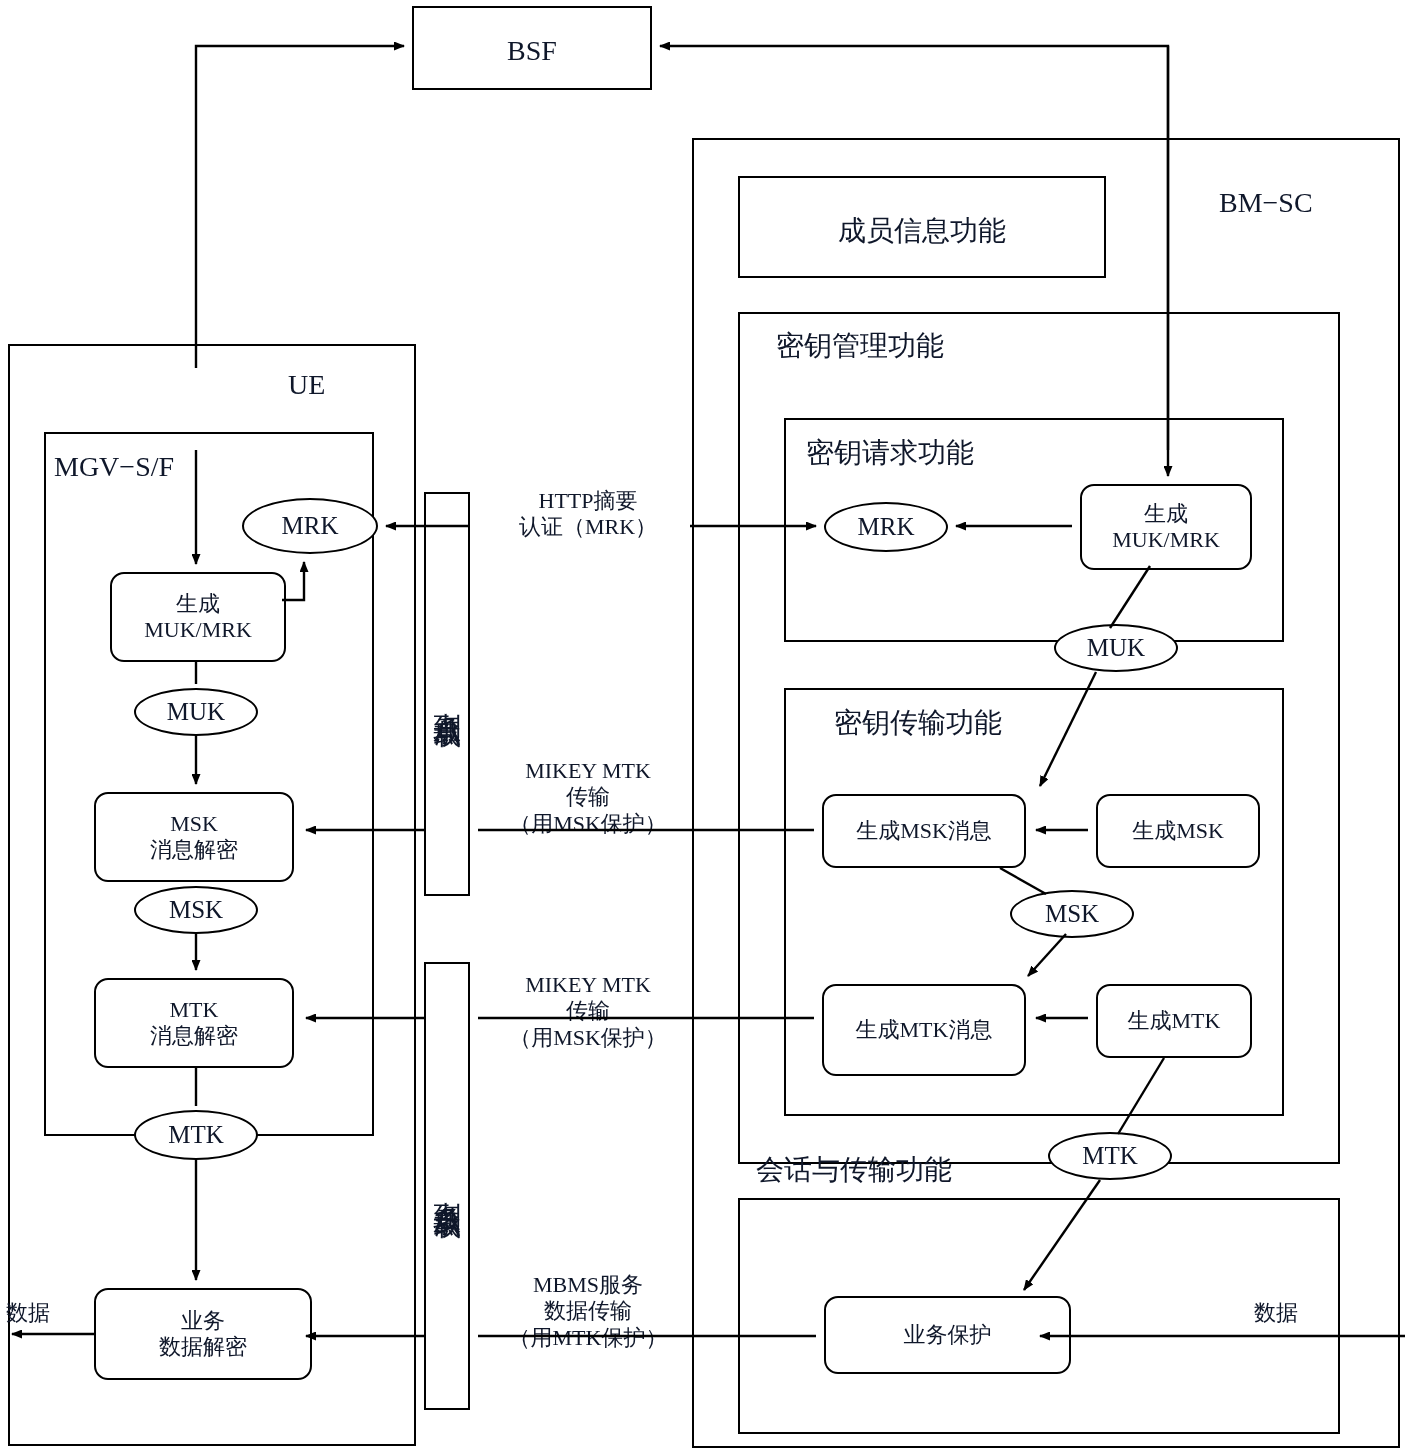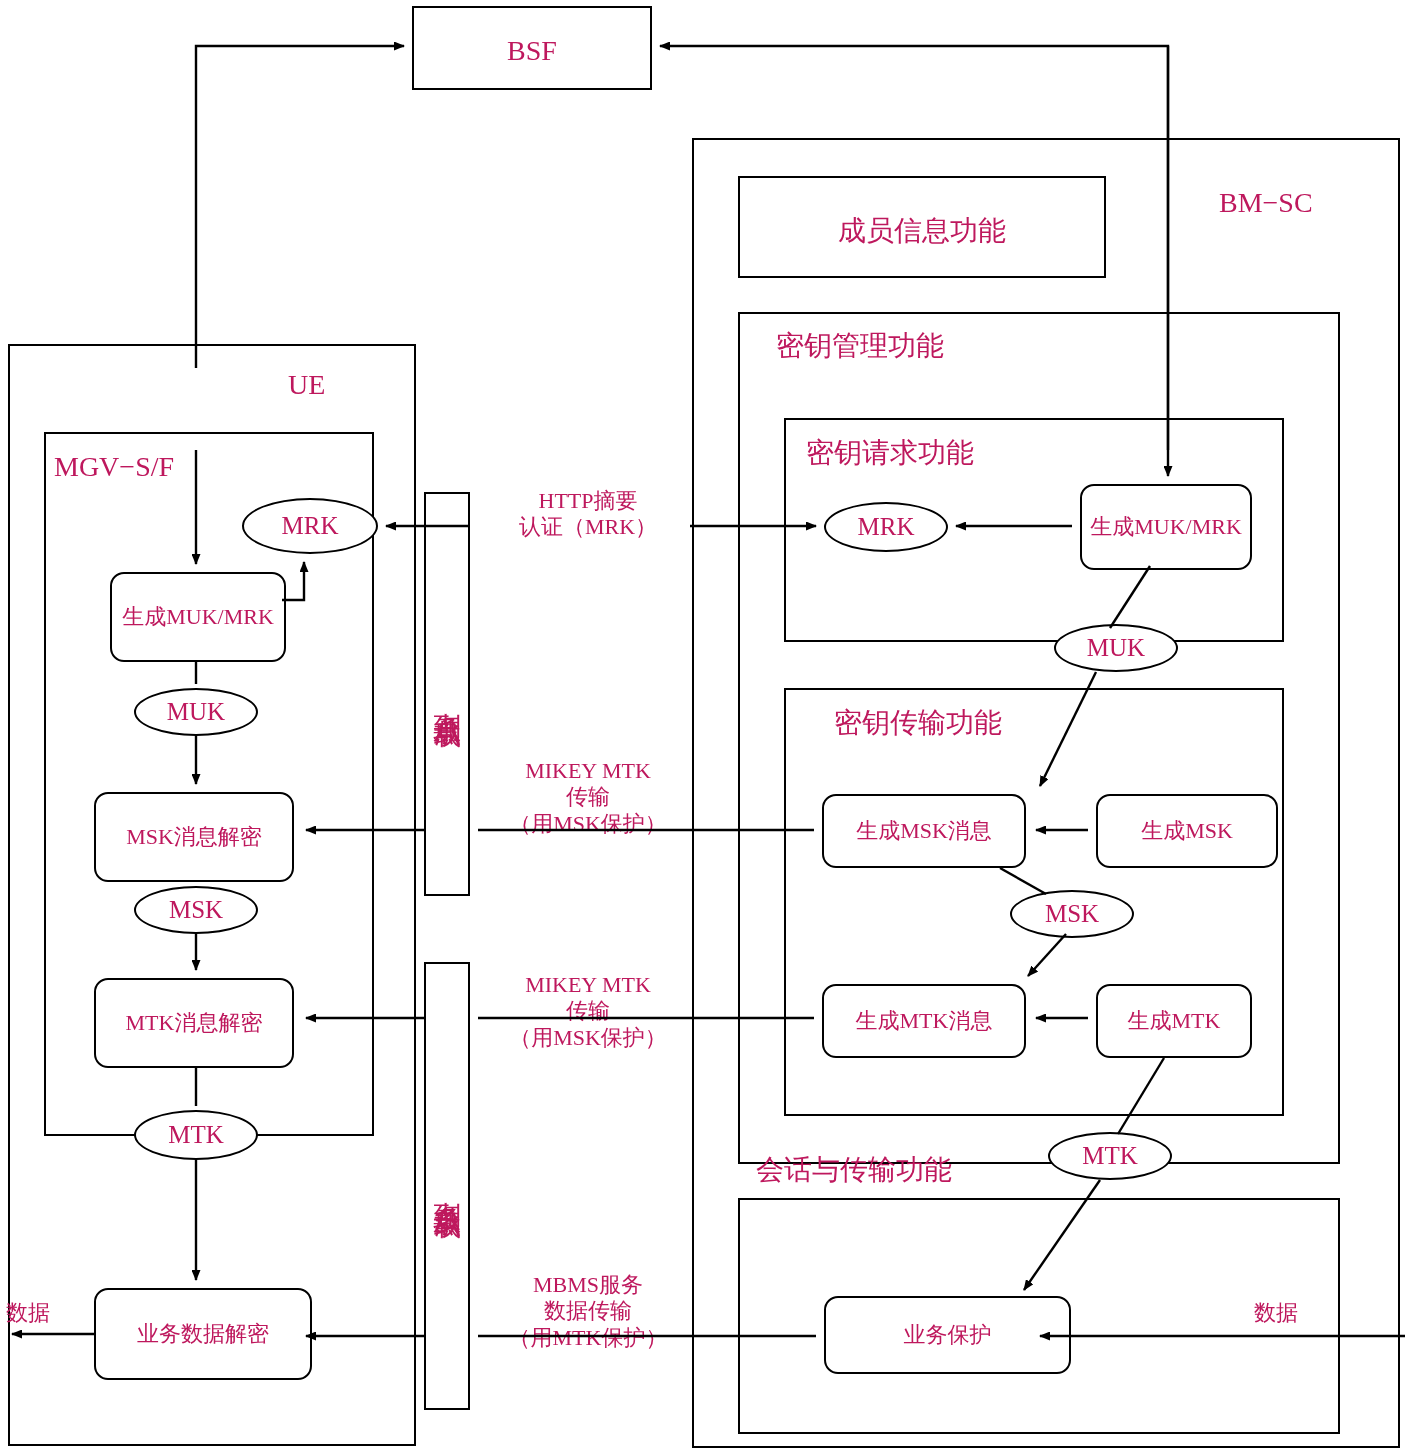--- a/index.html
+++ b/index.html
@@ -5,21 +5,21 @@
   html, body {
     margin: 0;
     padding: 0;
     background: #ffffff;
   }
   #stage {
     position: relative;
     width: 1405px;
     height: 1453px;
     font-family: "Liberation Serif", serif;
-    color: #be185d;
+    color: #0f172a;
     overflow: hidden;
   }
   svg.layer {
     position: absolute;
     left: 0;
     top: 0;
     width: 1405px;
     height: 1453px;
     pointer-events: none;
   }
@@ -29,21 +29,21 @@
     background: transparent;
     box-sizing: border-box;
   }
   .rbox {
     position: absolute;
     border: 2px solid #000;
     border-radius: 14px;
     background: #fff;
     box-sizing: border-box;
     display: flex;
-    flex-direction: row;
+    flex-direction: column;
     align-items: center;
     justify-content: center;
     line-height: 1.18;
     text-align: center;
   }
   .ell {
     position: absolute;
     border: 2px solid #000;
     border-radius: 50%;
     background: #fff;
@@ -139,25 +139,25 @@
 
   <div class="rbox f26" style="left:1080px; top:484px; width:172px; height:86px;">
     <span>生成</span>
     <span>MUK/MRK</span>
   </div>
 
   <div class="rbox f26" style="left:822px; top:794px; width:204px; height:74px;">
     <span>生成MSK消息</span>
   </div>
 
-  <div class="rbox f26" style="left:1096px; top:794px; width:182px; height:74px;">
+  <div class="rbox f26" style="left:1096px; top:794px; width:164px; height:74px;">
     <span>生成MSK</span>
   </div>
 
-  <div class="rbox f26" style="left:822px; top:984px; width:204px; height:74px;">
+  <div class="rbox f26" style="left:822px; top:984px; width:204px; height:92px;">
     <span>生成MTK消息</span>
   </div>
 
   <div class="rbox f26" style="left:1096px; top:984px; width:156px; height:74px;">
     <span>生成MTK</span>
   </div>
 
   <div class="rbox f26" style="left:824px; top:1296px; width:247px; height:78px;">
     <span>业务保护</span>
   </div>

